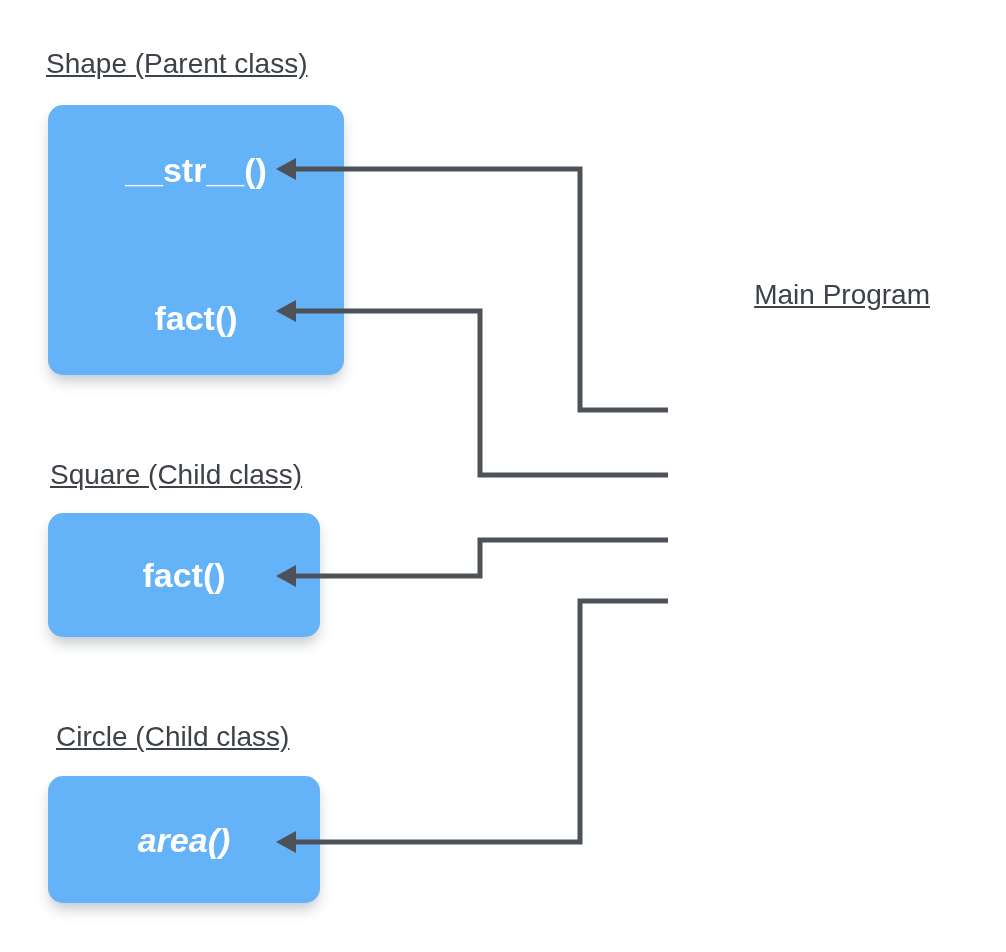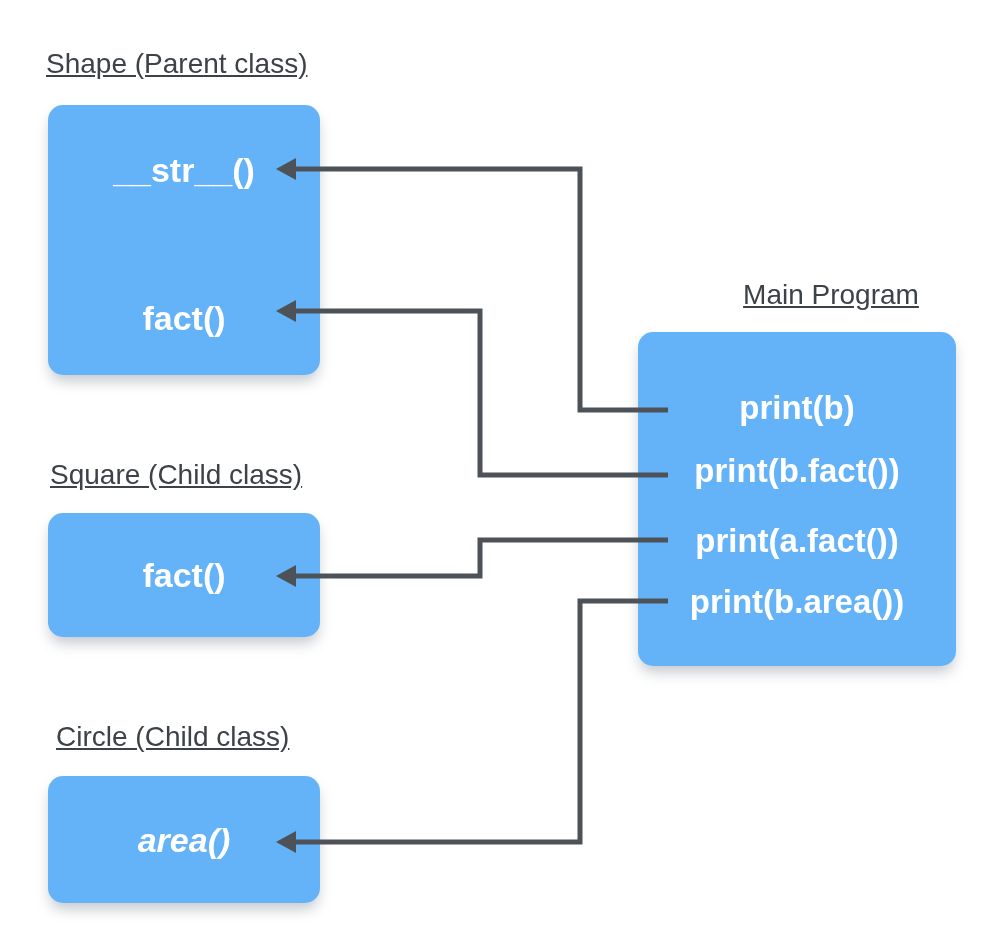--- a/index.html
+++ b/index.html
@@ -55,29 +55,29 @@
     width: 100%;
     text-align: center;
     transform: translateY(-50%);
     font-size: 33px;
     font-weight: 700;
     color: var(--method-text);
     white-space: nowrap;
   }
 
   
-  #shape-box  { left: 48px;  top: 105px; width: 272px; height: 270px; }
+  #shape-box  { left: 48px;  top: 105px; width: 296px; height: 270px; }
   #square-box { left: 48px;  top: 513px; width: 272px; height: 124px; }
   #circle-box { left: 48px;  top: 776px; width: 272px; height: 127px; }
   #main-box   { left: 638px; top: 332px; width: 318px; height: 334px; }
 
   #shape-label  { left: 46px; top: 48px; }
   #square-label { left: 50px; top: 459px; }
   #circle-label { left: 56px; top: 721px; }
-  #main-label   { left: 672px; top: 279px; width: 318px; text-align: center; }
+  #main-label   { left: 612px; top: 279px; width: 318px; text-align: right; }
 
   #shape-method-str  { top: 65px; }
   #shape-method-fact { top: 213px; }
   #square-method-fact { top: 62px; }
   #circle-method-area { top: 64px; font-style: italic; }
 
   #stmt-print-b      { top: 76px; }
   #stmt-print-b-fact { top: 139px; }
   #stmt-print-a-fact { top: 209px; }
   #stmt-print-b-area { top: 270px; }
@@ -114,26 +114,20 @@
   <div class="box" id="square-box">
     <div class="method" id="square-method-fact">fact()</div>
   </div>
 
   <div class="class-label" id="circle-label">Circle (Child class)</div>
   <div class="box" id="circle-box">
     <div class="method" id="circle-method-area">area()</div>
   </div>
 
   <div class="class-label" id="main-label">Main Program</div>
-  <div class="box" id="main-box">
-    <div class="statement" id="stmt-print-b">print(b)</div>
-    <div class="statement" id="stmt-print-b-fact">print(b.fact())</div>
-    <div class="statement" id="stmt-print-a-fact">print(a.fact())</div>
-    <div class="statement" id="stmt-print-b-area">print(b.area())</div>
-  </div>
 
   <svg class="overlay" viewBox="0 0 1006 952">
 
     <g>
       <polyline points="668,410 580,410 580,169 294,169"></polyline>
       <polygon points="276,169 296,158 296,180"></polygon>
     </g>
 
     <g>
       <polyline points="668,475 480,475 480,311 294,311"></polyline>

